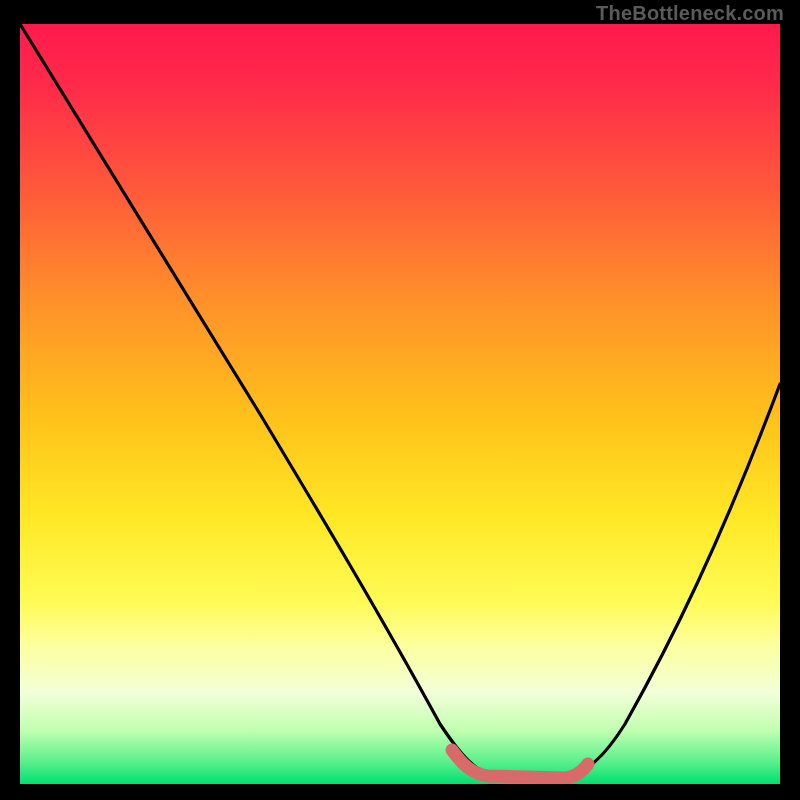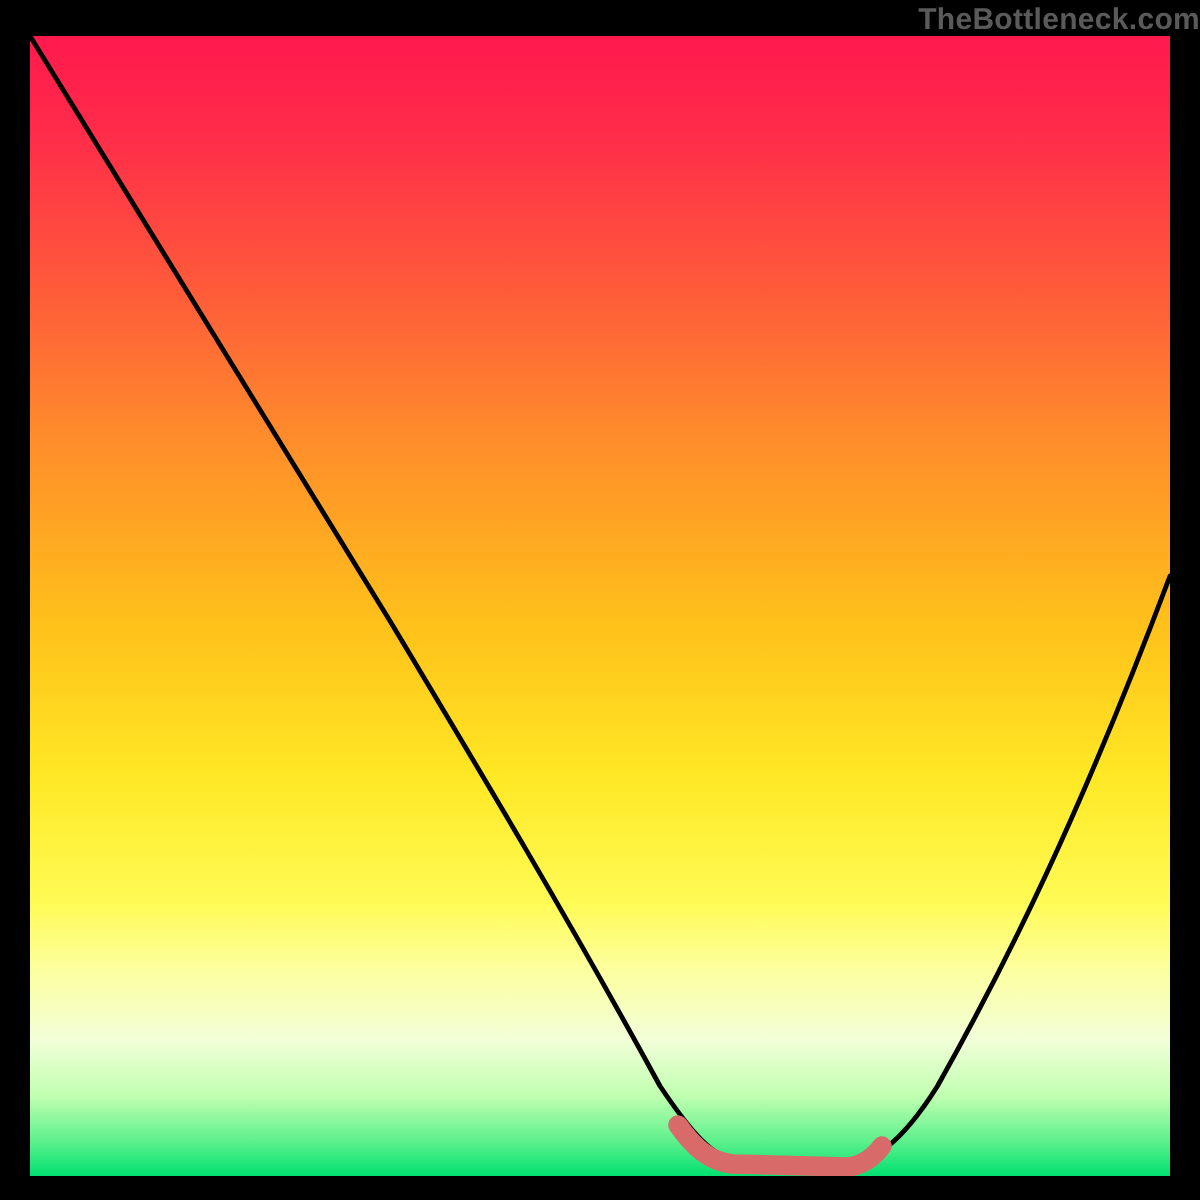--- a/index.html
+++ b/index.html
@@ -44,21 +44,21 @@
       #00e070 100%
     );
   }
   svg.curve {
     position: absolute;
     inset: 0;
   }
   .watermark {
     position: absolute;
     top: 2px;
-    right: 0;
+    right: 16px;
     font-family: Arial, Helvetica, sans-serif;
     font-size: 20px;
     font-weight: 600;
     color: #5a5a5a;
     letter-spacing: 0.2px;
   }
 </style>
 </head>
 <body>
 

